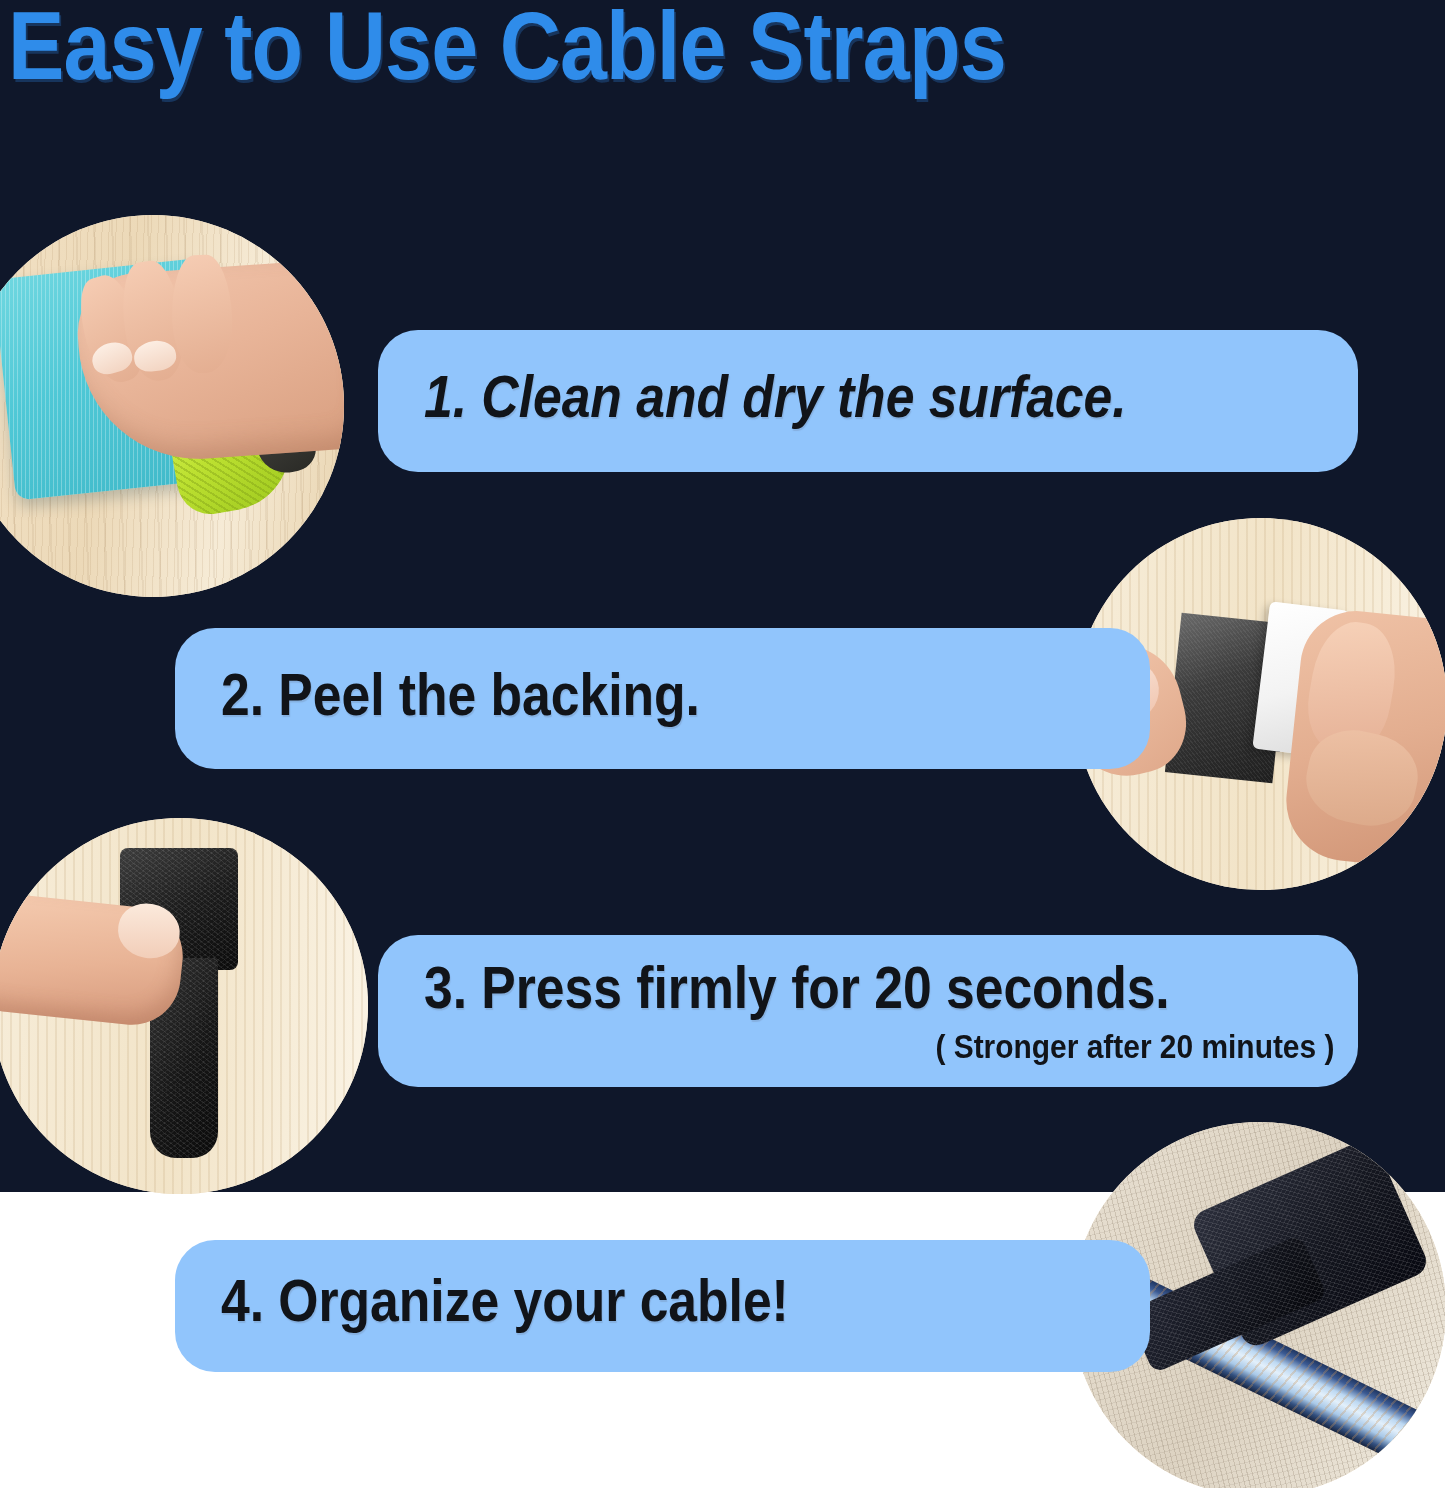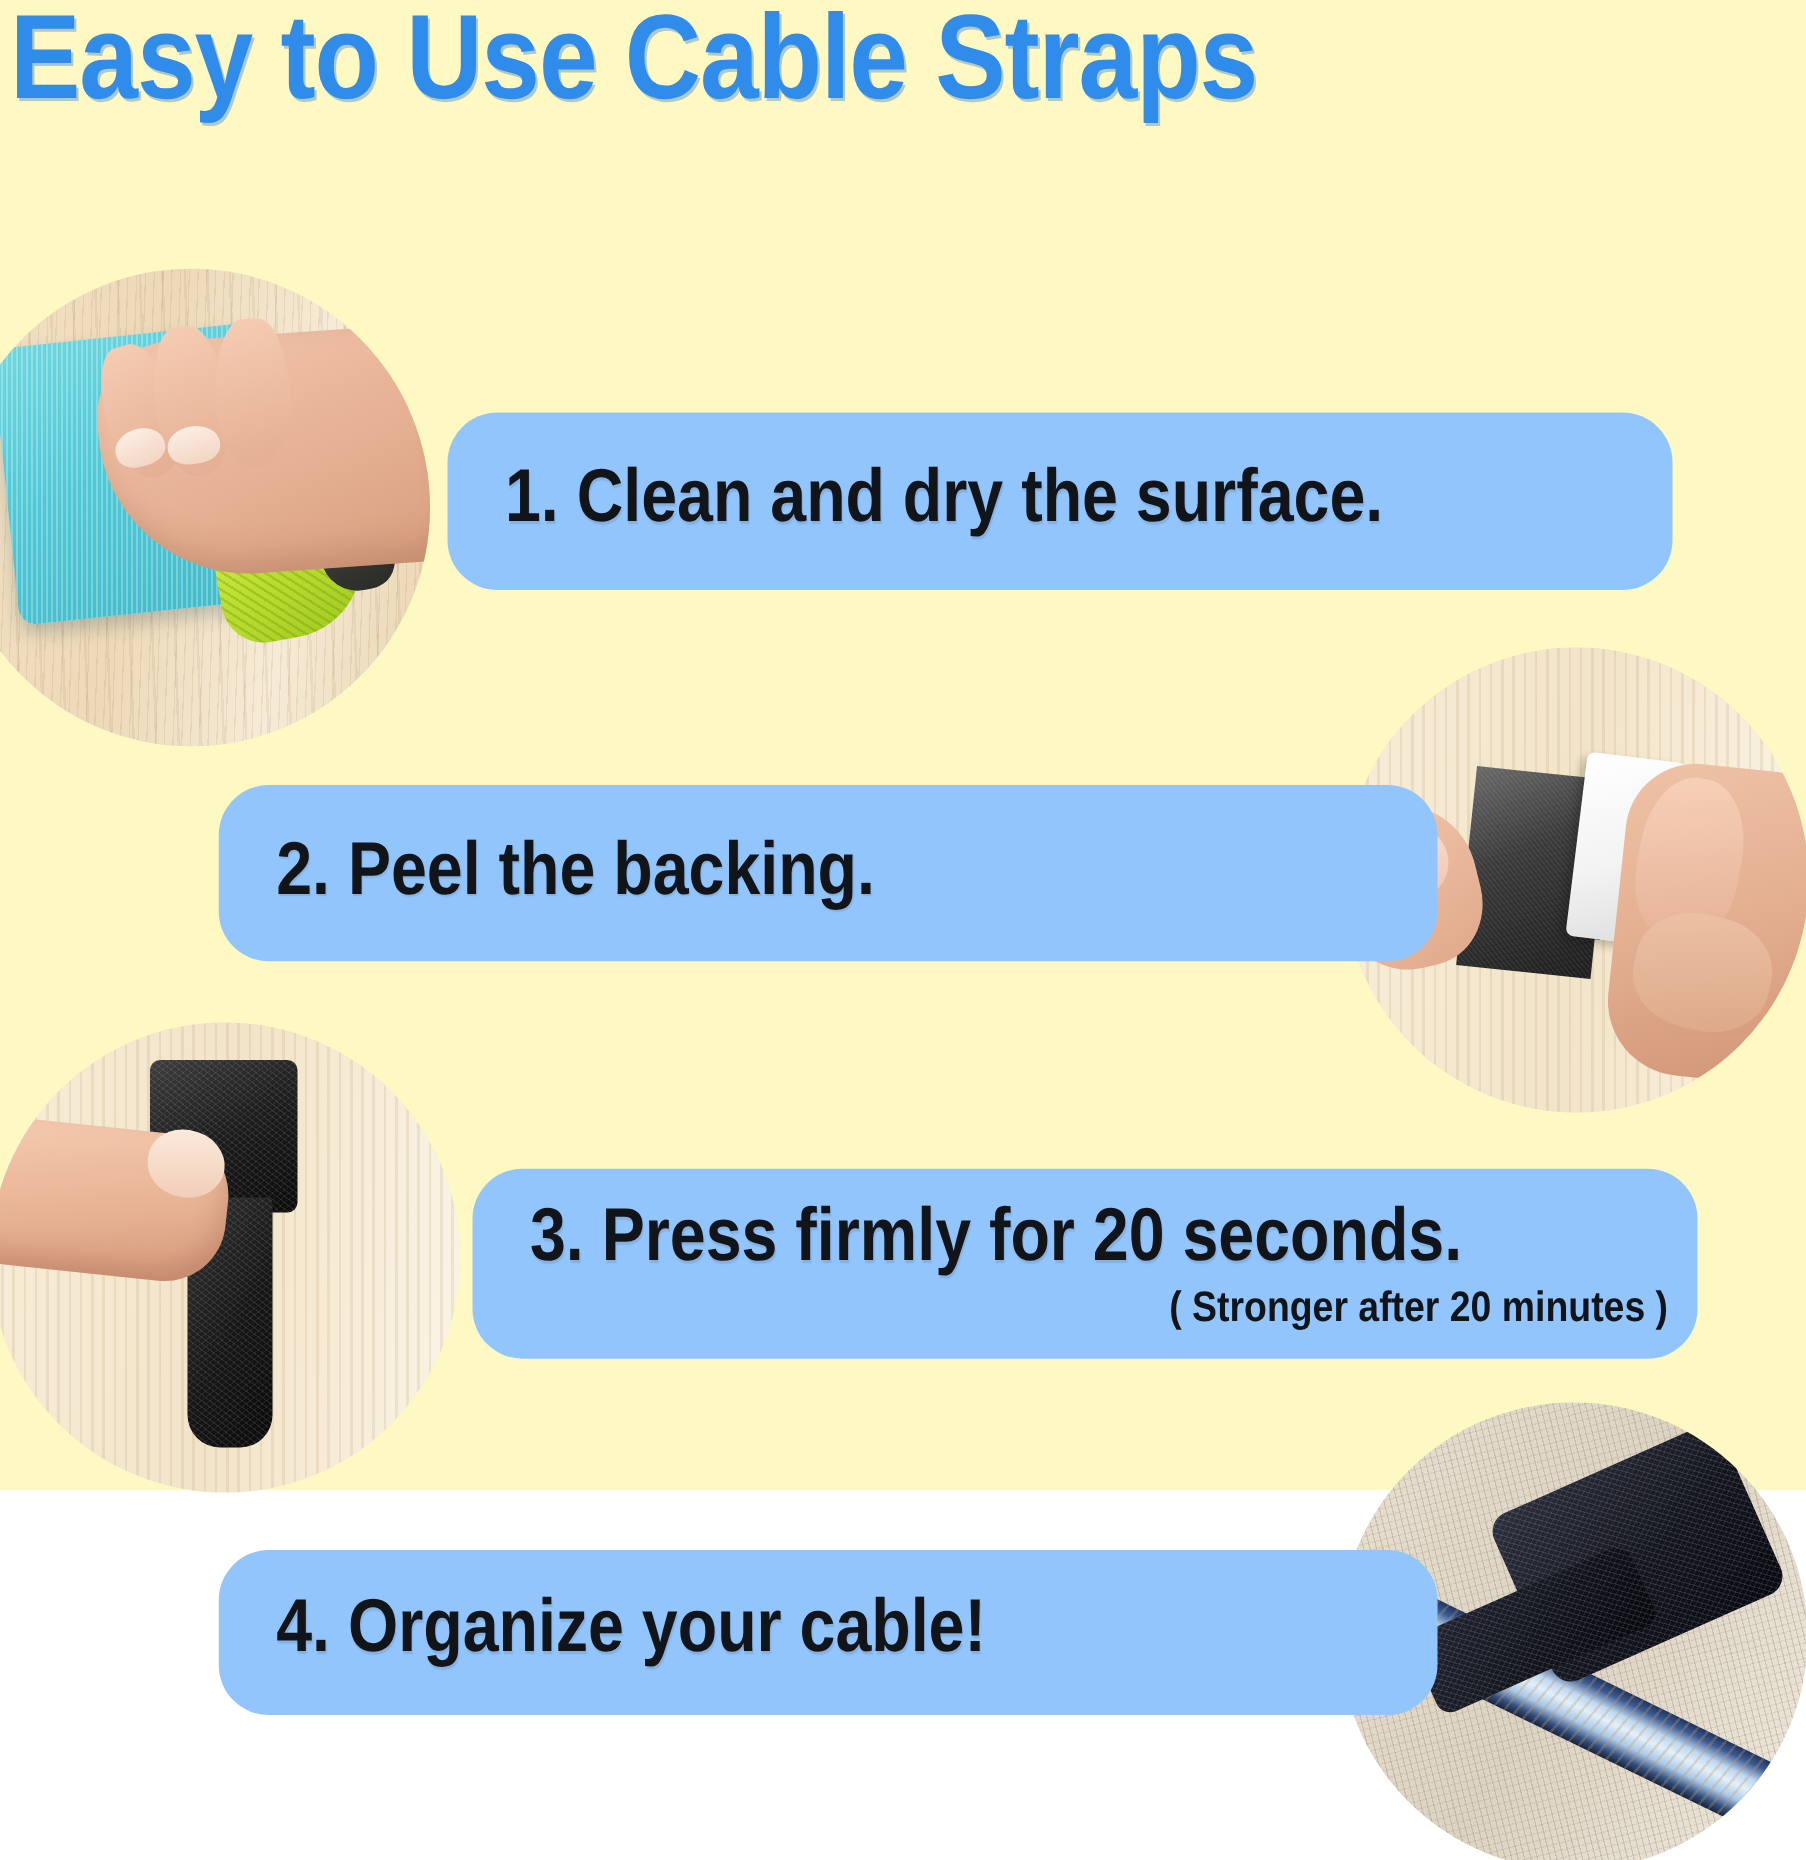--- a/index.html
+++ b/index.html
@@ -2,21 +2,21 @@
 <html><head>
 <meta charset="utf-8">
 <style>
   html,body{margin:0;padding:0;}
   body{
     width:1445px;height:1488px;
     background:#ffffff;
     font-family:"Liberation Sans", sans-serif;
     overflow:hidden;
   }
-  #page{position:relative;width:1445px;height:1192px;background:#fef9c3;}
+  #page{position:relative;width:1445px;height:1192px;background:#0f172a;}
 
   
   .title{
     position:absolute;left:8px;top:-6px;
     font-family:"Liberation Sans", sans-serif;
     font-weight:bold;
     font-size:96px;
     line-height:104px;
     letter-spacing:-1px;
     color:#2f8cea;
@@ -51,21 +51,21 @@
     font-weight:bold;
     color:#111419;
     font-size:34px;
     line-height:36px;
     white-space:nowrap;
     transform:scaleX(0.88);
     transform-origin:right center;
     right:24px;
   }
 
-  #bar1{left:358px;top:330px;width:980px;height:142px;}
+  #bar1{left:378px;top:330px;width:980px;height:142px;font-style:italic;}
   #bar1 .step-text{left:46px;top:36px;}
 
   #bar2{left:175px;top:628px;width:975px;height:141px;}
   #bar2 .step-text{left:46px;top:36px;}
 
   #bar3{left:378px;top:935px;width:980px;height:152px;padding-left:30px;}
   #bar3 .step-text{left:46px;top:22px;}
   #bar3 .sub-text{top:93px;}
 
   #bar4{left:175px;top:1240px;width:975px;height:132px;}

